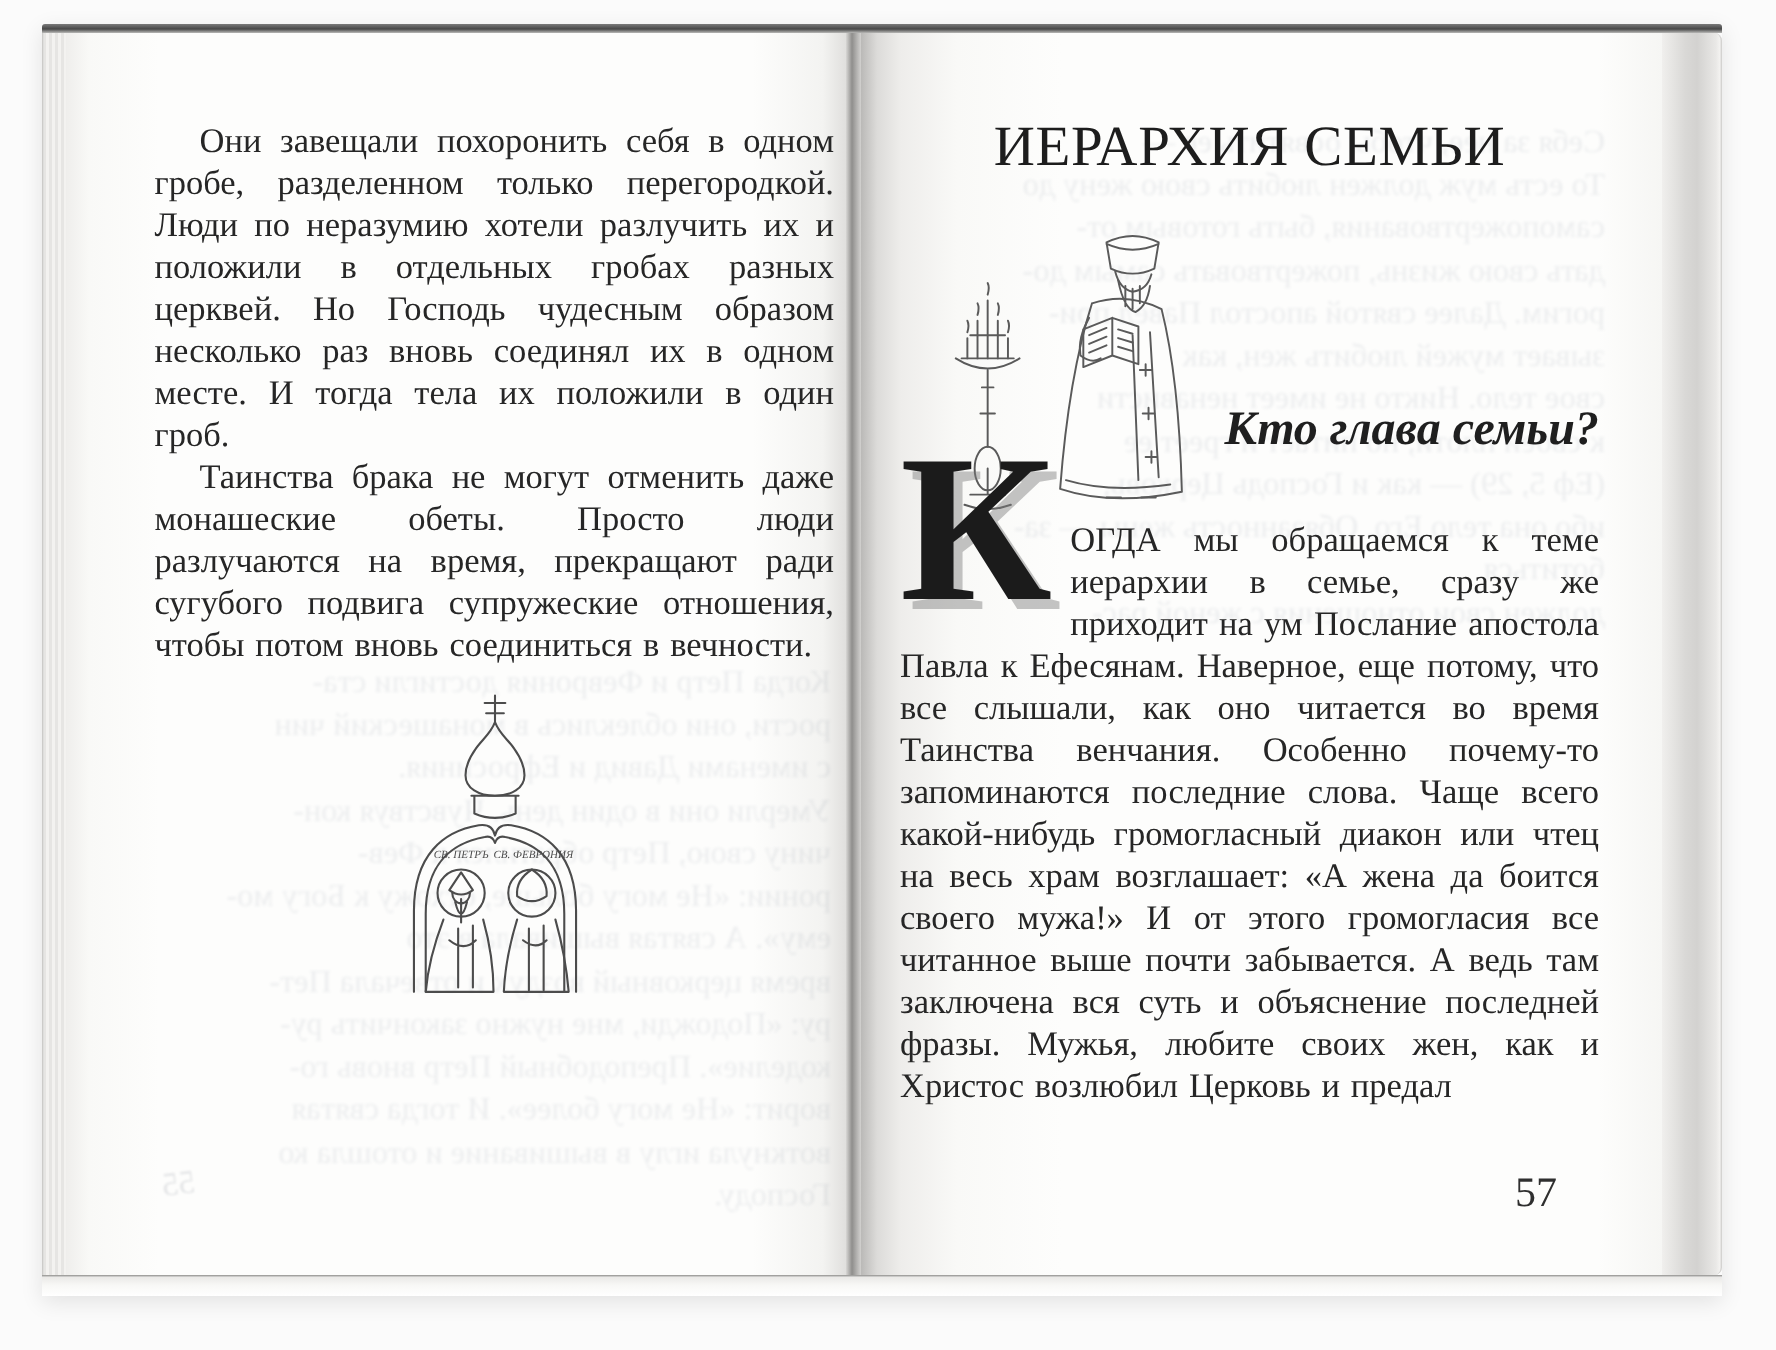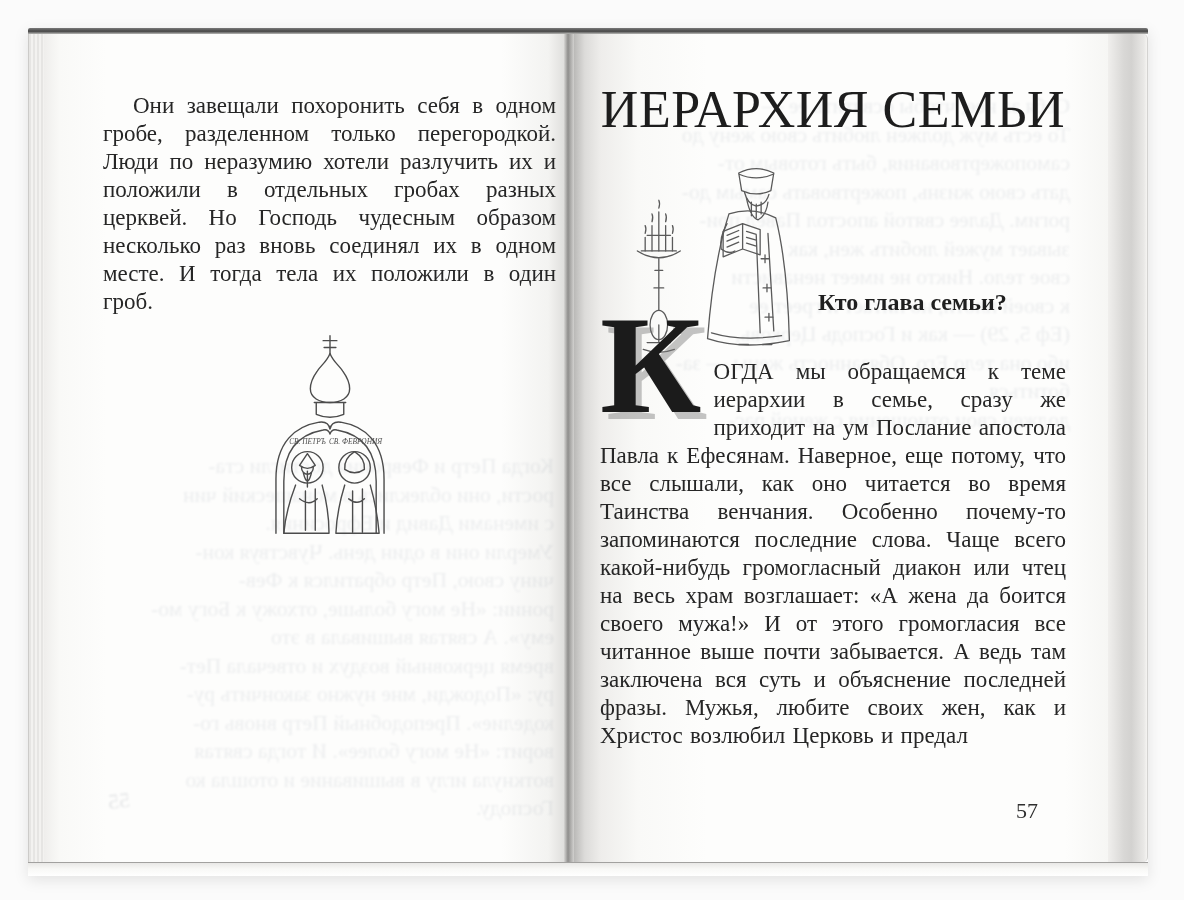--- a/index.html
+++ b/index.html
@@ -3,21 +3,21 @@
 <meta charset="utf-8">
 <style>
   html,body{margin:0;padding:0;}
   body{
     width:1184px;height:900px;overflow:hidden;
     background:#fbfbfb;
     font-family:"Liberation Serif","DejaVu Serif",serif;
     position:relative;
   }
   .book{
-    position:absolute;left:28px;top:28px;width:1120px;
+    position:absolute;left:28px;top:16px;width:1120px;
     box-shadow:0 4px 14px rgba(0,0,0,.10);
   }
   .edge-top{
     height:6px;width:100%;
     background:linear-gradient(180deg,#7a7a7a,#474747 55%,#b9b9b7);
     border-radius:2px 2px 0 0;
   }
   .spread{display:flex;height:828px;}
   .edge-left{
     width:16px;height:100%;
@@ -52,37 +52,37 @@
   .textcol{position:relative;z-index:2;}
   .page-left .textcol{padding:58px 8px 0 59px;}
   .page-right .textcol{padding:26px 42px 0 26px;}
   p.para{
     margin:0;font-size:23px;line-height:28px;color:#262626;
     text-align:justify;word-spacing:1.5px;
   }
   p.para.indent{text-indent:30px;}
   p.para + p.para{margin-top:0;}
   h1.chapter{
-    margin:30px 0 6px 0;font-size:52px;line-height:40px;font-weight:400;
+    margin:30px 0 6px 0;font-size:38px;line-height:40px;font-weight:400;
     letter-spacing:.5px;text-align:center;color:#1d1d1d;white-space:nowrap;
   }
   .illu-row{display:flex;align-items:flex-end;margin:10px 0 0 14px;height:218px;}
   .subtitle{
-    font-size:24px;font-weight:700;color:#1f1f1f;
+    font-size:32px;font-weight:700;font-style:italic;color:#1f1f1f;
     margin:0 0 42px 14px;white-space:nowrap;text-align:center;
   }
   .bodytext{position:relative;margin-top:4px;}
   .dropcap{
     float:left;font-size:140px;line-height:.75;font-weight:700;color:#1b1b1b;
     margin:-46px 12px 0 0;
     text-shadow:6px 7px 0 rgba(125,125,125,.45);
   }
   .quote{}
   .pagenum{
-    position:absolute;bottom:38px;right:70px;font-size:22px;color:#2f2f2f;z-index:2;
+    position:absolute;bottom:38px;right:70px;font-size:28px;color:#2f2f2f;z-index:2;
   }
   
   .ghost{
     position:absolute;z-index:1;pointer-events:none;
     transform:scaleX(-1);filter:blur(1px);
     color:#44536a;opacity:.09;
     font-size:21.5px;line-height:28.5px;white-space:pre-line;text-align:left;
   }
   .ghost-left{top:418px;left:58px;width:452px;}
   .ghost-right{top:58px;left:28px;width:468px;}
@@ -116,20 +116,21 @@
 время церковный воздух и отвечала Пет-
 ру: «Подожди, мне нужно закончить ру-
 коделие». Преподобный Петр вновь го-
 ворит: «Не могу более». И тогда святая
 воткнула иглу в вышивание и отошла ко
 Господу.</div>
       <div class="ghost-num">55</div>
 
       <div class="textcol">
         <p class="para indent">Они завещали похоронить себя в одном гробе, разделенном только перегородкой. Люди по неразумию хотели разлучить их и положили в отдельных гробах разных церквей. Но Господь чудесным образом несколько раз вновь соединял их в одном месте. И тогда тела их положили в один гроб.</p>
+        <p class="para indent">Таинства брака не могут отменить даже монашеские обеты. Просто люди разлучаются на время, прекращают ради сугубого подвига супружеские отношения, чтобы потом вновь соединиться в вечности.</p>
 
         <div class="saints-wrap">
           <svg class="lineart" width="226" height="205" viewBox="0 0 230 205">
             <g fill="none" stroke="#4c4c4c" stroke-width="1.4" stroke-linecap="round" stroke-linejoin="round">
 
               <path d="M115 4 v18 M108 9 h14 M109 16 h12"></path>
 
               <path d="M115 22 c3 8 9 12 13 18 c5 7 7 12 7 18 c0 9 -9 14 -20 14 c-11 0 -20 -5 -20 -14 c0 -6 2 -11 7 -18 c4 -6 10 -10 13 -18 z"></path>
               <path d="M99 72 h32 M101 72 v12 M129 72 v12 M101 84 q14 6 28 0"></path>
 

